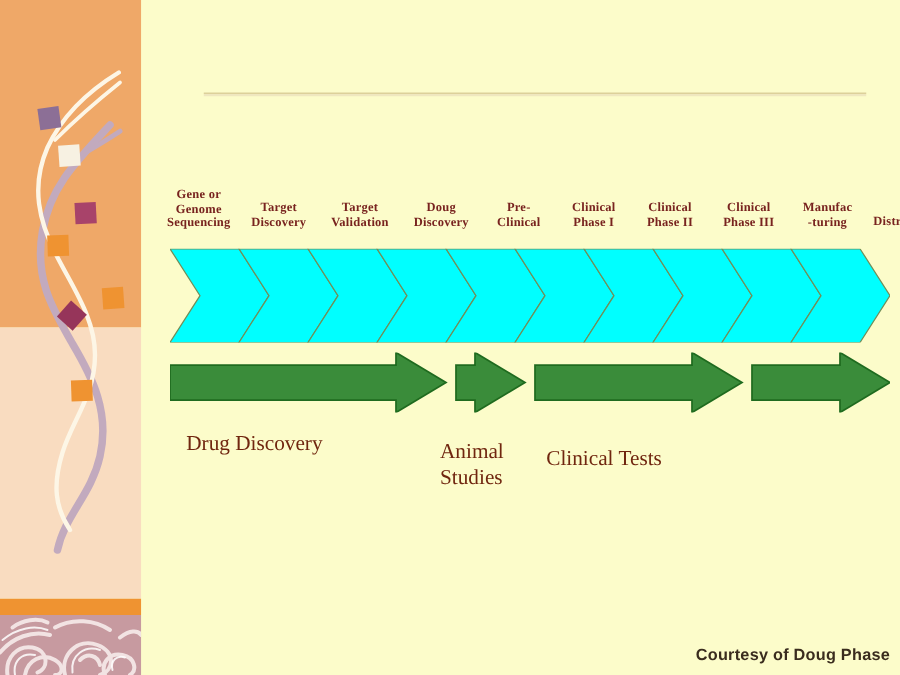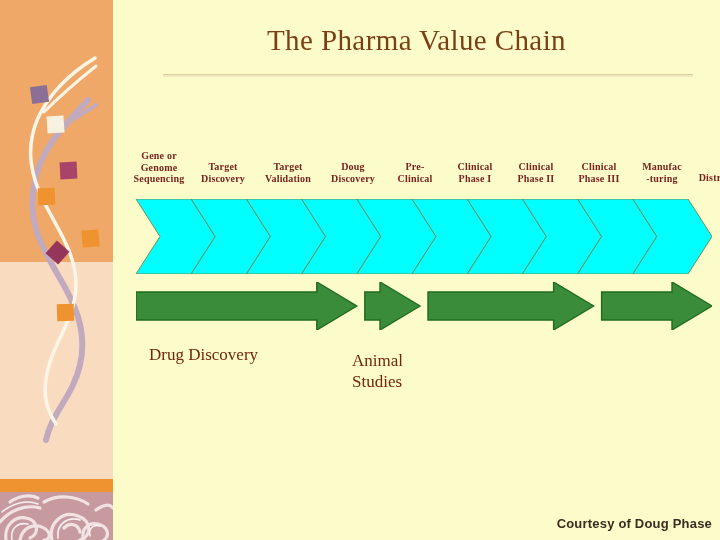--- a/index.html
+++ b/index.html
@@ -181,21 +181,20 @@
         <g fill="none" stroke="#ffffff" stroke-width="1.6" stroke-linecap="round" opacity="0.85">
           <path d="M12,48 C10,36 18,30 28,32"></path>
           <path d="M58,46 C56,32 68,24 80,28"></path>
           <path d="M90,44 C88,36 94,32 100,34"></path>
           <path d="M2,20 C14,10 28,8 38,12"></path>
         </g>
       </svg>
     </div>
   </div>
 
-  <div class="title">The Pharma Value Chain</div>
   <div class="title-rule"></div>
 
   <div class="stage-labels" id="stage-labels">
       <div class="stage-label" style="left: 0px; width: 62px; top: 0px;">
         <div>Gene or</div>
         <div>Genome</div>
         <div>Sequencing</div>
       </div>
       <div class="stage-label" style="left: 64px; width: 62px; top: 11px;">
         <div>Target</div>
@@ -259,17 +258,20 @@
   </div>
 
   <div class="phase-labels" id="phase-labels">
       <div class="phase-label" style="left: 36px; top: 4px;">
         <div>Drug Discovery</div>
       </div>
       <div class="phase-label" style="left: 239px; top: 10px;">
         <div>Animal</div>
         <div>Studies</div>
       </div>
+      <div class="phase-label" style="left: 324px; top: 16px;">
+        <div>Clinical Tests</div>
+      </div>
     </div>
 
   <div class="footer">Courtesy of Doug Phase</div>
 
 </div>
 
 </body></html>

